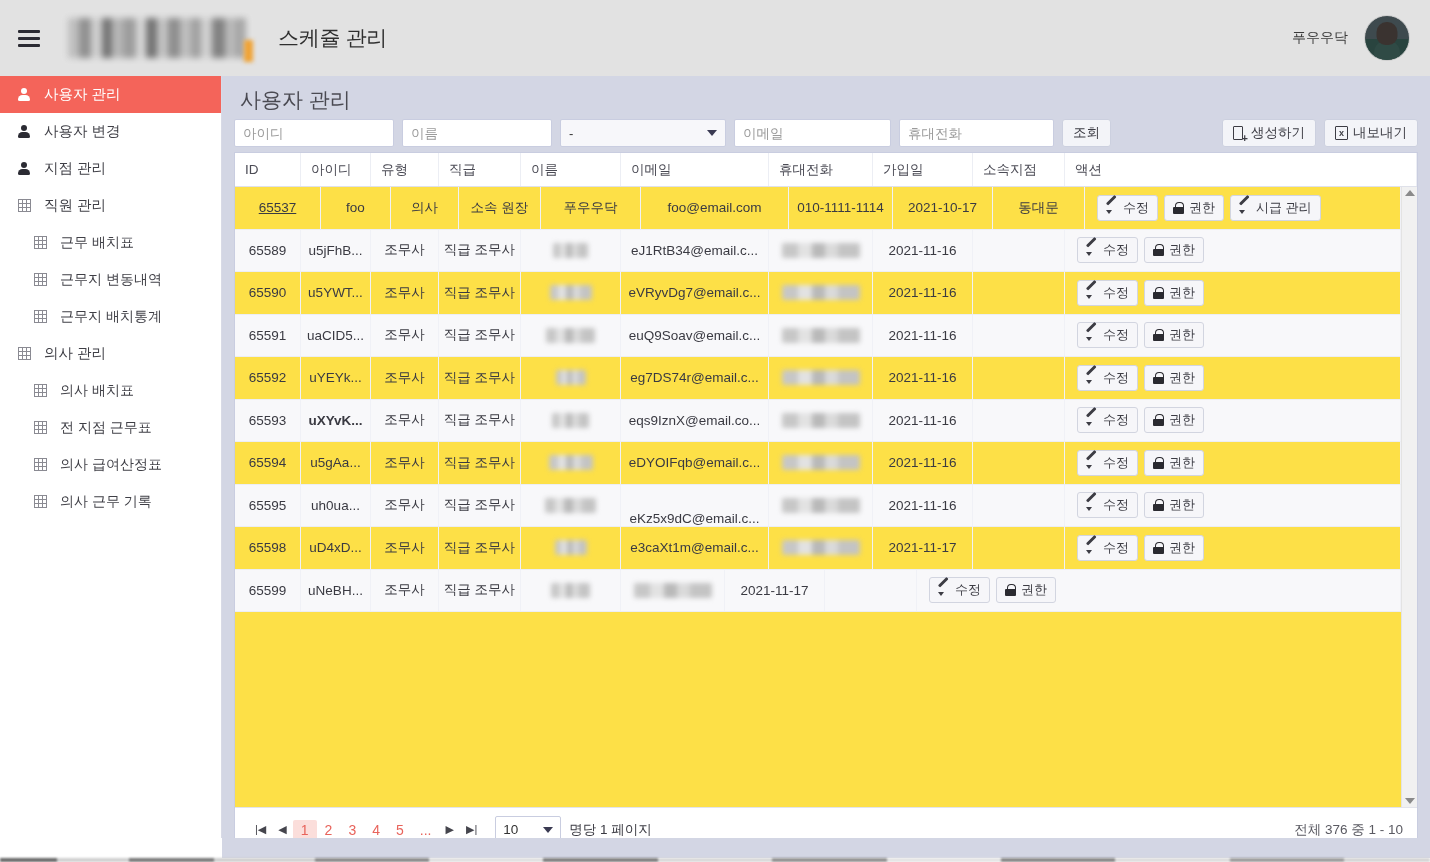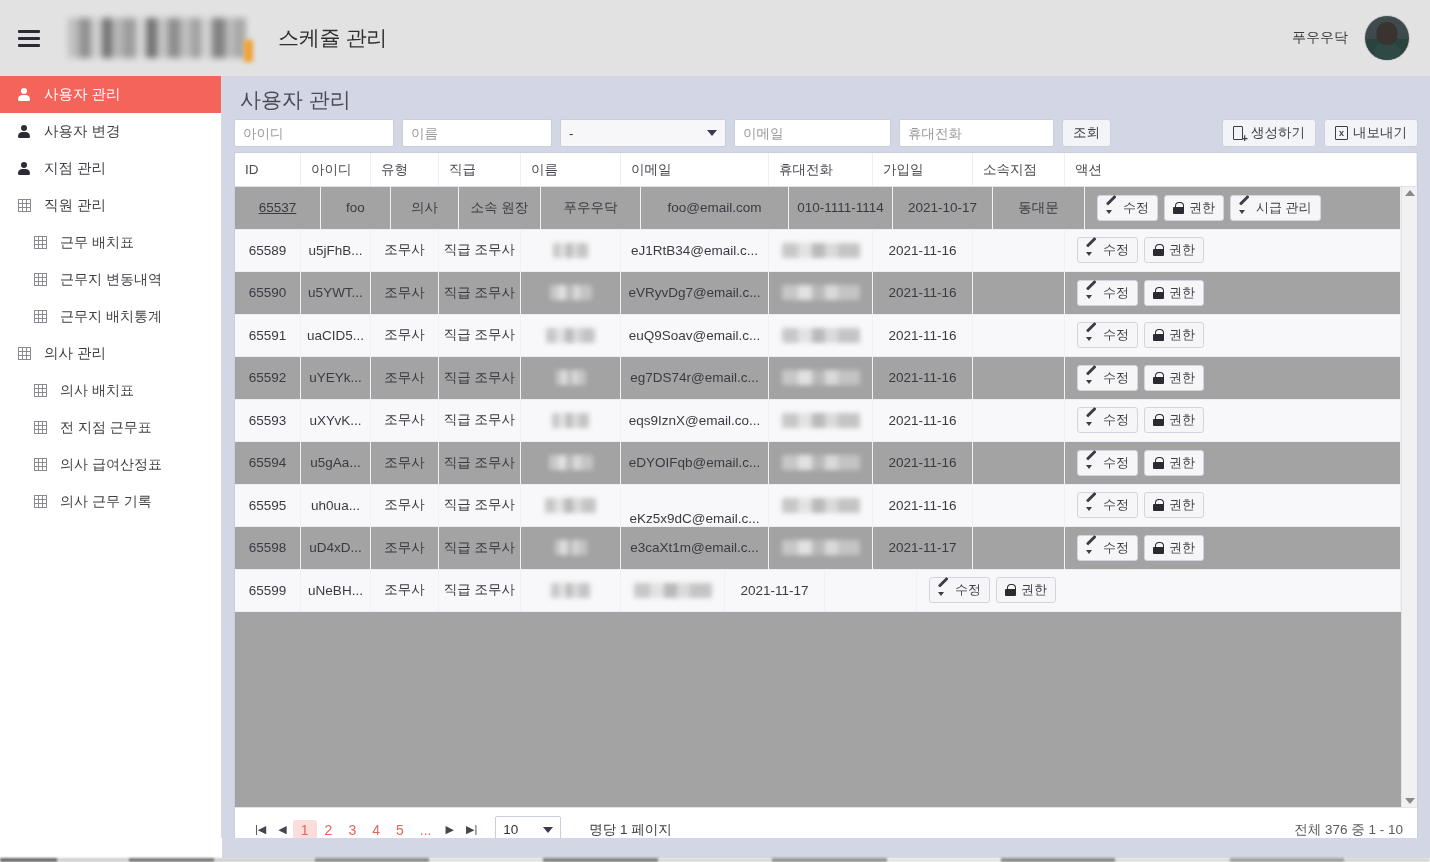--- a/index.html
+++ b/index.html
@@ -129,21 +129,21 @@
   }
   .ic-xls {
     width: 13px; height: 14px; border: 1.4px solid #3c3c44; border-radius: 1px;
     display: inline-flex; align-items: center; justify-content: center;
     font-size: 9px; font-weight: bold; color: #3c3c44;
   }
 
   
   .tablecard {
     position: absolute; left: 12px; top: 76px; width: 1184px; height: 700px;
-    background: #a3a3a3; border: 1px solid #c9cde0;
+    background: #fde047; border: 1px solid #c9cde0;
     display: flex; flex-direction: column;
   }
   .thead {
     display: flex; height: 34px; background: #fff; border-bottom: 1px solid #dfe1ea;
     flex: none;
   }
   .thead .th {
     font-size: 13.5px; color: #4b4b55; display: flex; align-items: center;
     padding-left: 10px; border-right: 1px solid #eceef4;
   }
@@ -201,21 +201,21 @@
   }
   .pg { font-size: 14px; color: #e8635b; cursor: pointer; padding: 2px 8px; border-radius: 2px; }
   .pg.active { background: #fbdedb; color: #e8635b; }
   .pg.nav { color: #45454d; font-size: 11px; padding: 2px 6px; }
   .pg.dots { color: #e8635b; cursor: default; }
   .pagesel {
     margin-left: 12px; height: 28px; width: 66px; border: 1px solid #c9cde0;
     background: #fff; border-radius: 2px; font-size: 13.5px; color: #333;
     display: flex; align-items: center; justify-content: space-between; padding: 0 7px; cursor: pointer;
   }
-  .pg-label { margin-left: 28px; font-size: 13.5px; color: #3a3a42; }
+  .pg-label { margin-left: 8px; font-size: 13.5px; color: #3a3a42; }
   .total { margin-left: auto; font-size: 13.5px; color: #5a5a62; }
 
   .bottomstrip {
     position: absolute; left: 0; top: 838px; width: 1430px; height: 24px;
     background: #fff;
   }
   .bottomstrip .bs-main {
     position:absolute; left:222px; top:0; width:1208px; height:20px; background:#d3d6e4;
   }
   .bottomstrip .bs-blur {
@@ -578,21 +578,21 @@
                 <button class="abtn">
                   <span class="ic-lock"></span>
                   <span>권한</span>
                 </button>
               </div>
             </div>
             <div class="trow alt">
               <div class="td" style="width: 66px;">
                 <span>65593</span>
               </div>
-              <div class="td" style="width: 70px;">
+              <div class="td" style="width: 70px; font-weight: bold;">
                 <span>uXYvK...</span>
               </div>
               <div class="td" style="width: 68px;">
                 <span>조무사</span>
               </div>
               <div class="td" style="width: 82px;">
                 <span>직급 조무사</span>
               </div>
               <div class="td" style="width: 100px;">
                 <span class="blurtxt" style="width: 37px;"></span>

